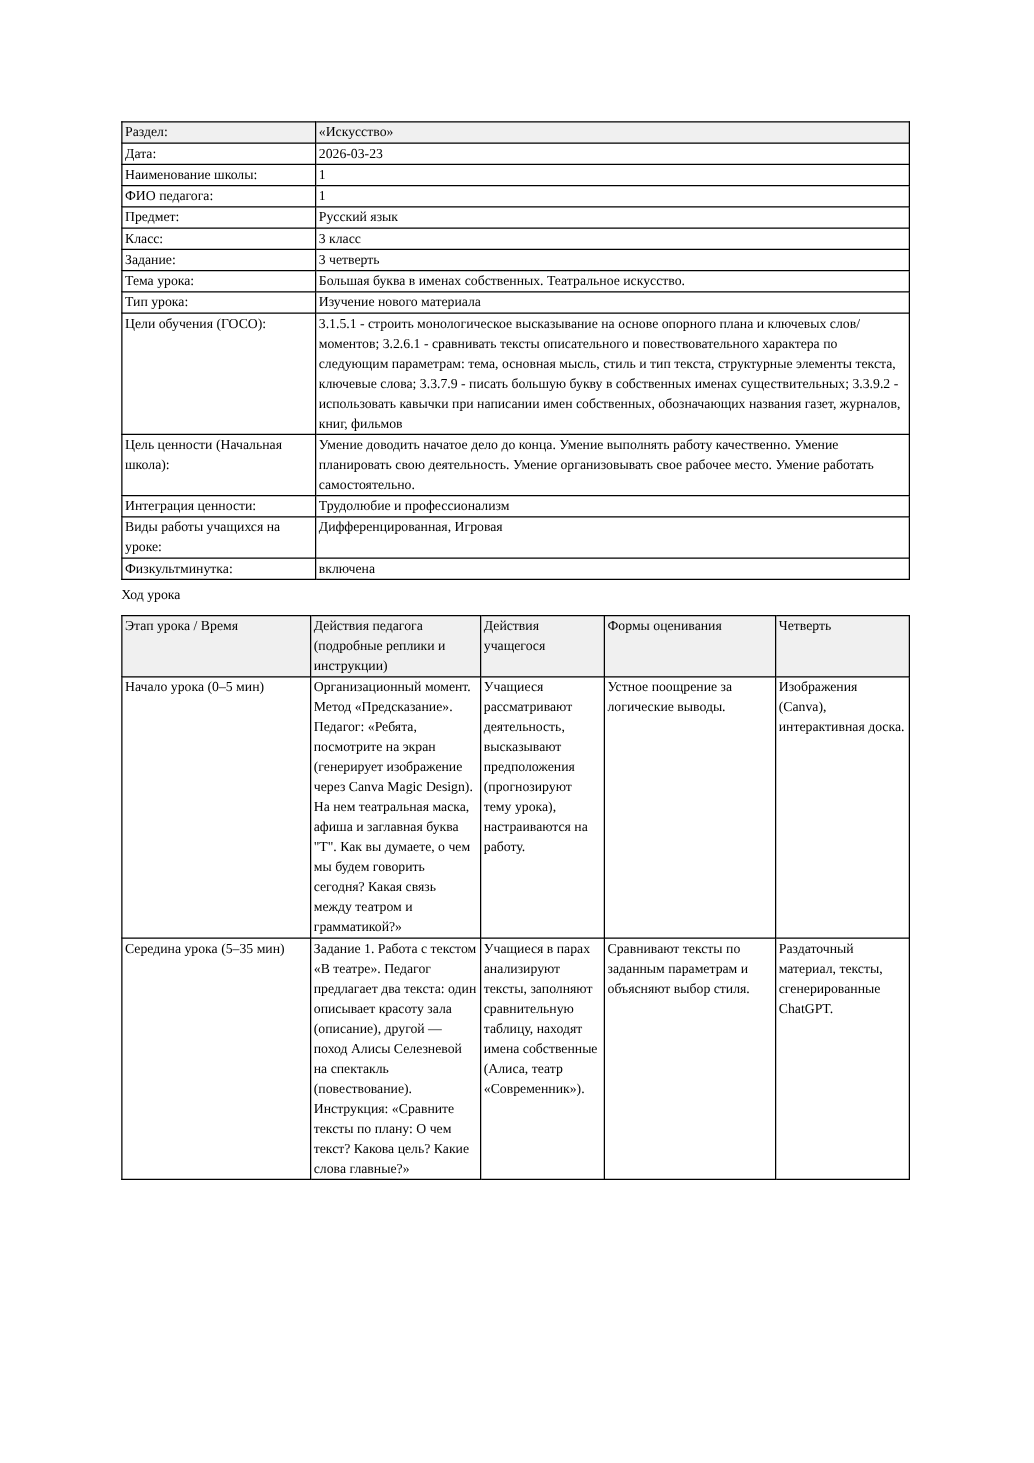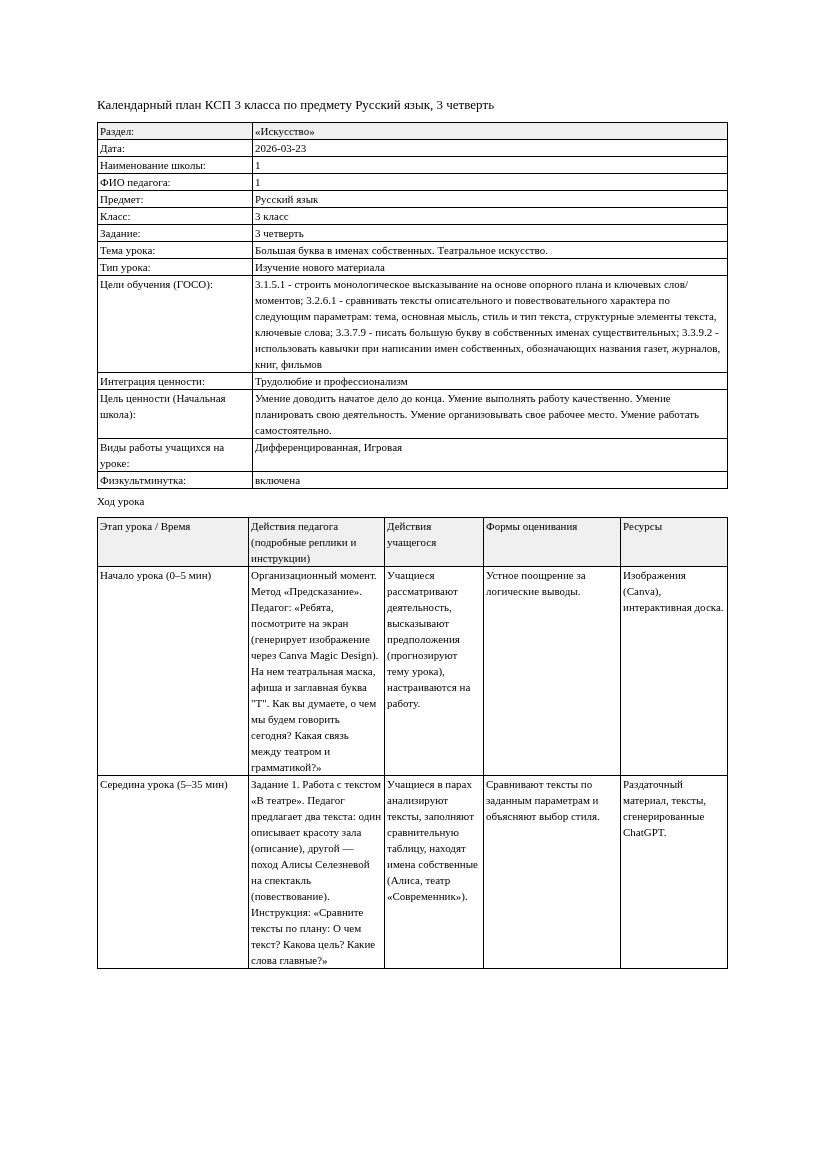--- a/index.html
+++ b/index.html
@@ -52,21 +52,20 @@
     margin: 4px 0 8px 0;
     font-size: 11px;
   }
 </style>
 </head>
 <body>
 
 <div class="page">
   <div class="content">
 
-    <p class="doc-title">Календарный план КСП 3 класса по предмету Русский язык, 3 четверть</p>
 
     <table>
       <colgroup>
         <col style="width:155px">
         <col style="width:475px">
       </colgroup>
       <tbody id="info-tbody">
           <tr class="shaded">
             <td>Раздел:</td>
             <td>«Искусство»</td>
@@ -101,26 +100,26 @@
           </tr>
           <tr>
             <td>Тип урока:</td>
             <td>Изучение нового материала</td>
           </tr>
           <tr>
             <td>Цели обучения (ГОСО):</td>
             <td>3.1.5.1 - строить монологическое высказывание на основе опорного плана и ключевых слов/моментов; 3.2.6.1 - сравнивать тексты описательного и повествовательного характера по следующим параметрам: тема, основная мысль, стиль и тип текста, структурные элементы текста, ключевые слова; 3.3.7.9 - писать большую букву в собственных именах существительных; 3.3.9.2 - использовать кавычки при написании имен собственных, обозначающих названия газет, журналов, книг, фильмов</td>
           </tr>
           <tr>
+            <td>Цель ценности (Начальная школа):</td>
+            <td>Умение доводить начатое дело до конца. Умение выполнять работу качественно. Умение планировать свою деятельность. Умение организовывать свое рабочее место. Умение работать самостоятельно.</td>
+          </tr>
+          <tr>
             <td>Интеграция ценности:</td>
             <td>Трудолюбие и профессионализм</td>
-          </tr>
-          <tr>
-            <td>Цель ценности (Начальная школа):</td>
-            <td>Умение доводить начатое дело до конца. Умение выполнять работу качественно. Умение планировать свою деятельность. Умение организовывать свое рабочее место. Умение работать самостоятельно.</td>
           </tr>
           <tr>
             <td>Виды работы учащихся на уроке:</td>
             <td>Дифференцированная, Игровая</td>
           </tr>
           <tr>
             <td>Физкультминутка:</td>
             <td>включена</td>
           </tr>
         </tbody>
@@ -135,21 +134,21 @@
         <col style="width:99px">
         <col style="width:137px">
         <col style="width:107px">
       </colgroup>
       <thead>
         <tr id="lesson-head-row" class="shaded">
             <th>Этап урока / Время</th>
             <th>Действия педагога (подробные реплики и инструкции)</th>
             <th>Действия учащегося</th>
             <th>Формы оценивания</th>
-            <th>Ресурсы</th>
+            <th>Четверть</th>
           </tr>
       </thead>
       <tbody id="lesson-tbody">
           <tr>
             <td>Начало урока (0–5 мин)</td>
             <td>Организационный момент. Метод «Предсказание». Педагог: «Ребята, посмотрите на экран (генерирует изображение через Canva Magic Design). На нем театральная маска, афиша и заглавная буква "Т". Как вы думаете, о чем мы будем говорить сегодня? Какая связь между театром и грамматикой?»</td>
             <td>Учащиеся рассматривают деятельность, высказывают предположения (прогнозируют тему урока), настраиваются на работу.</td>
             <td>Устное поощрение за логические выводы.</td>
             <td>Изображения (Canva), интерактивная доска.</td>
           </tr>

